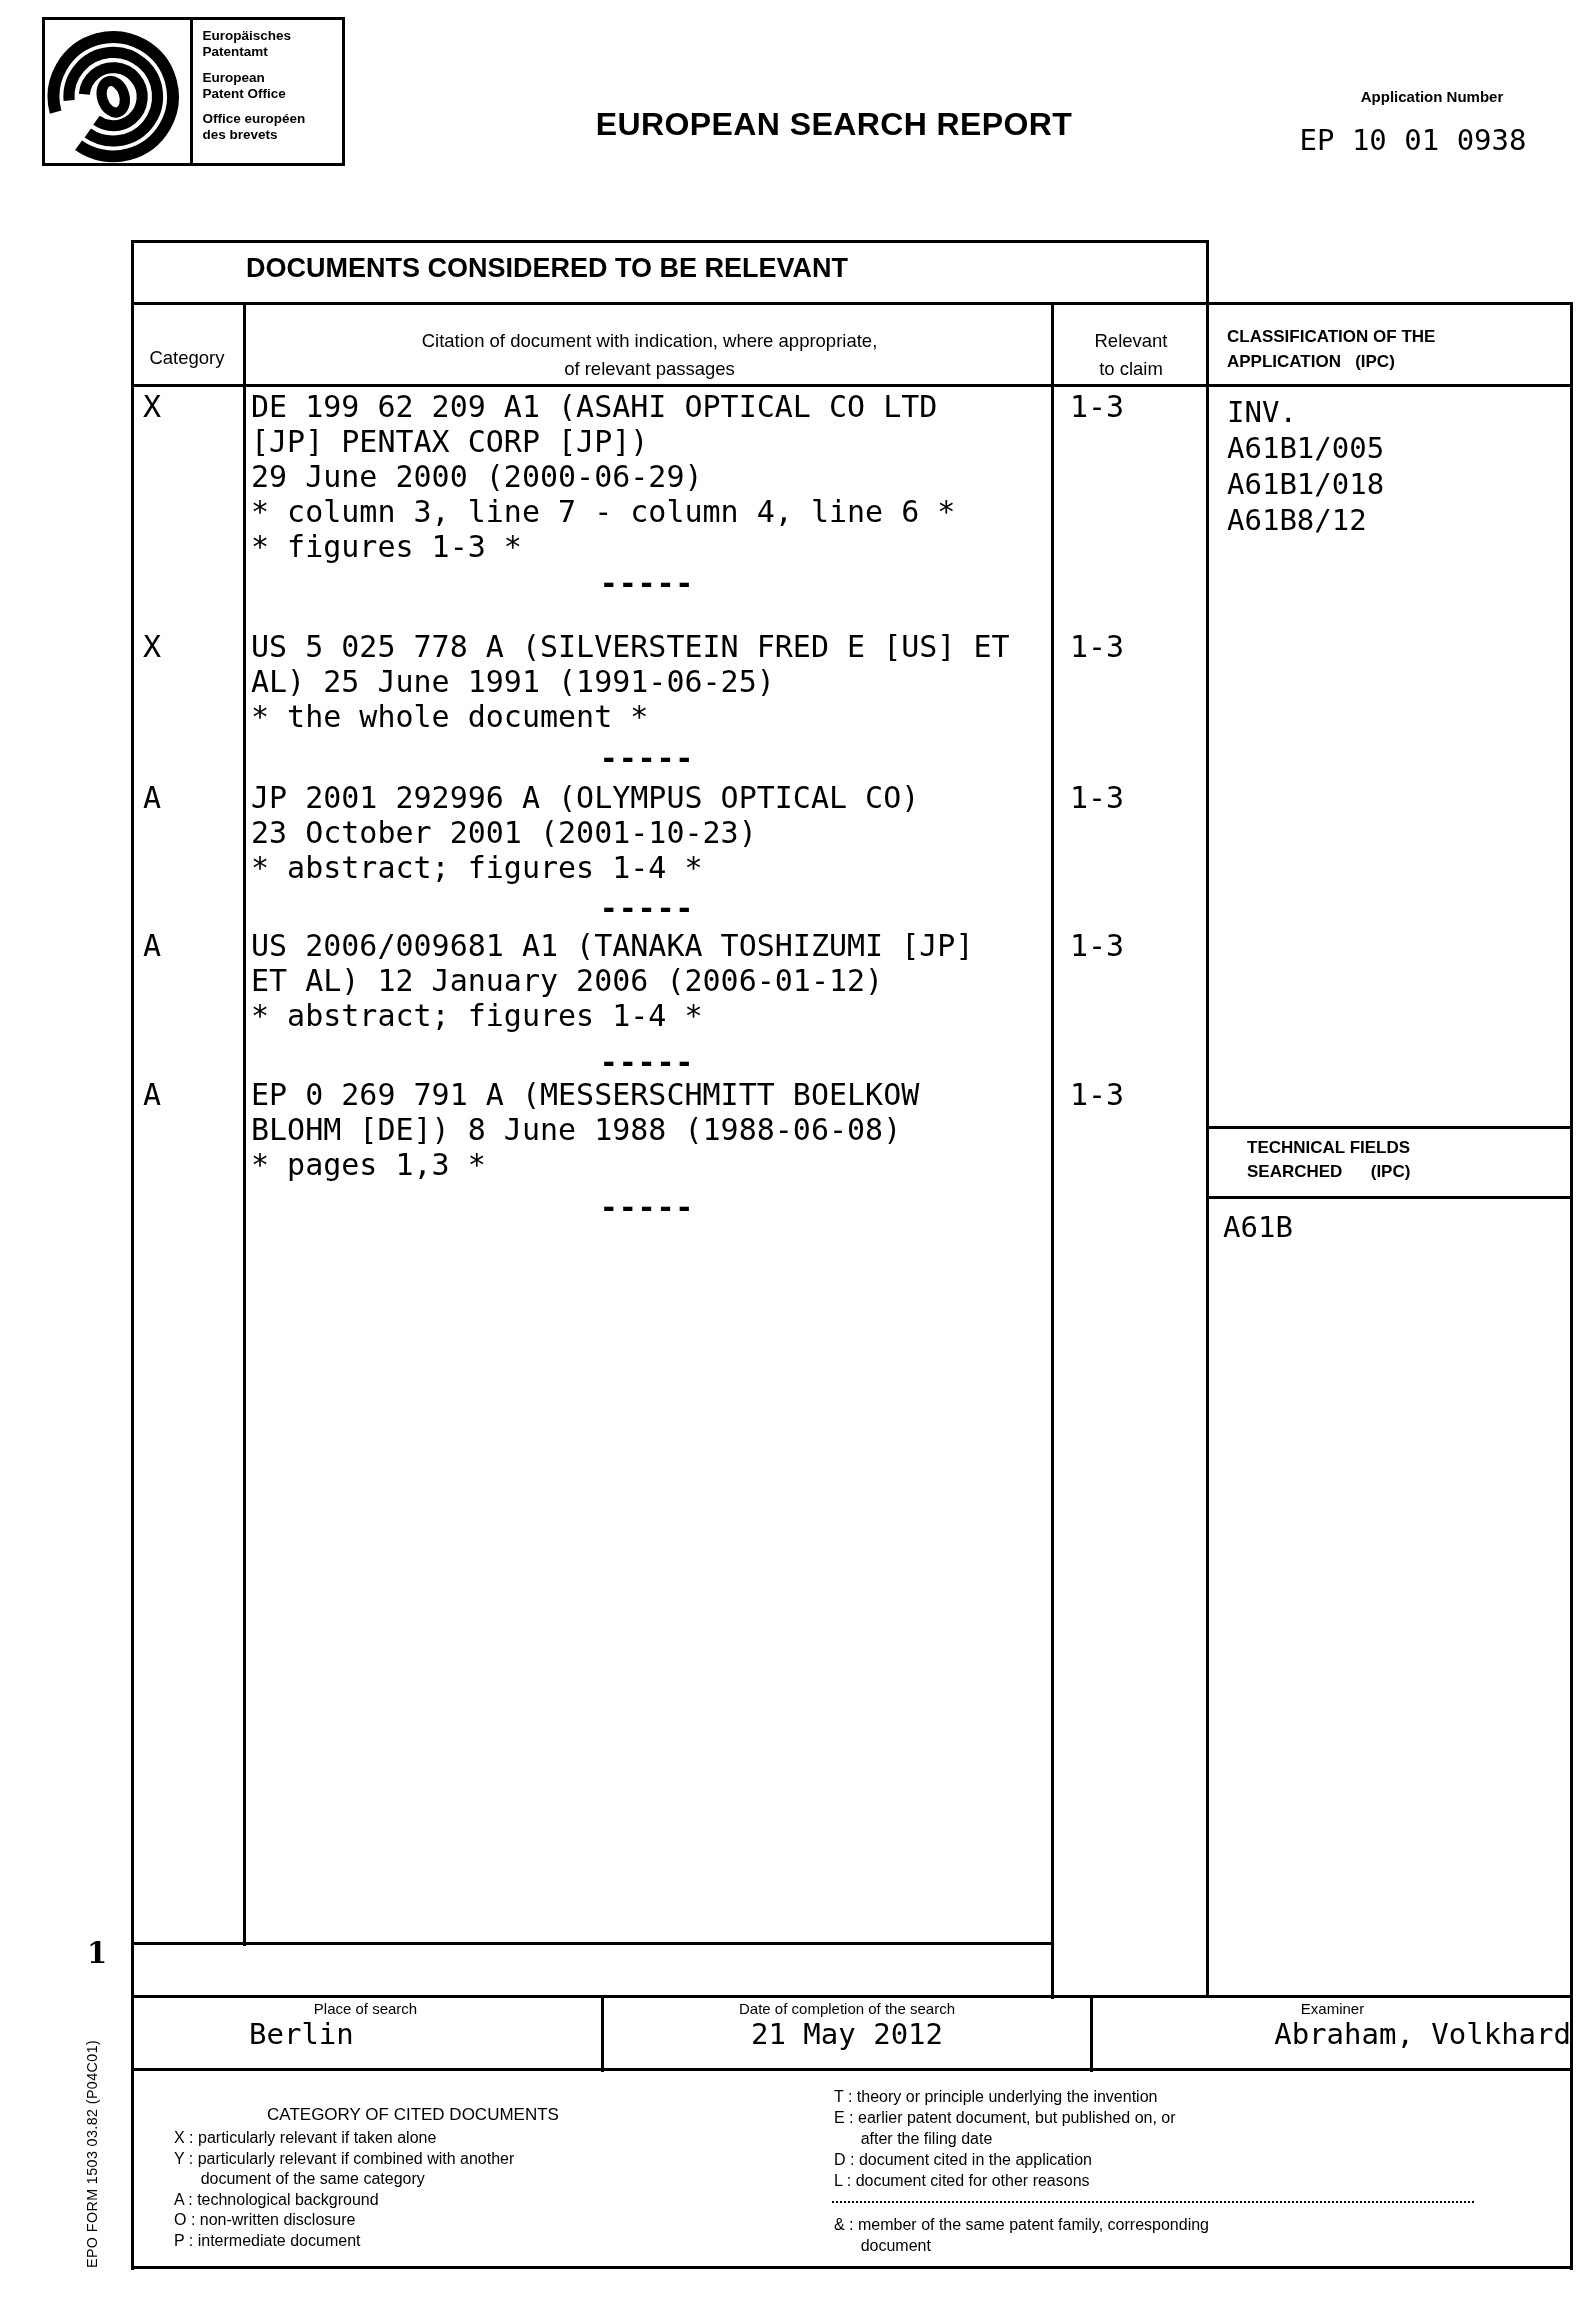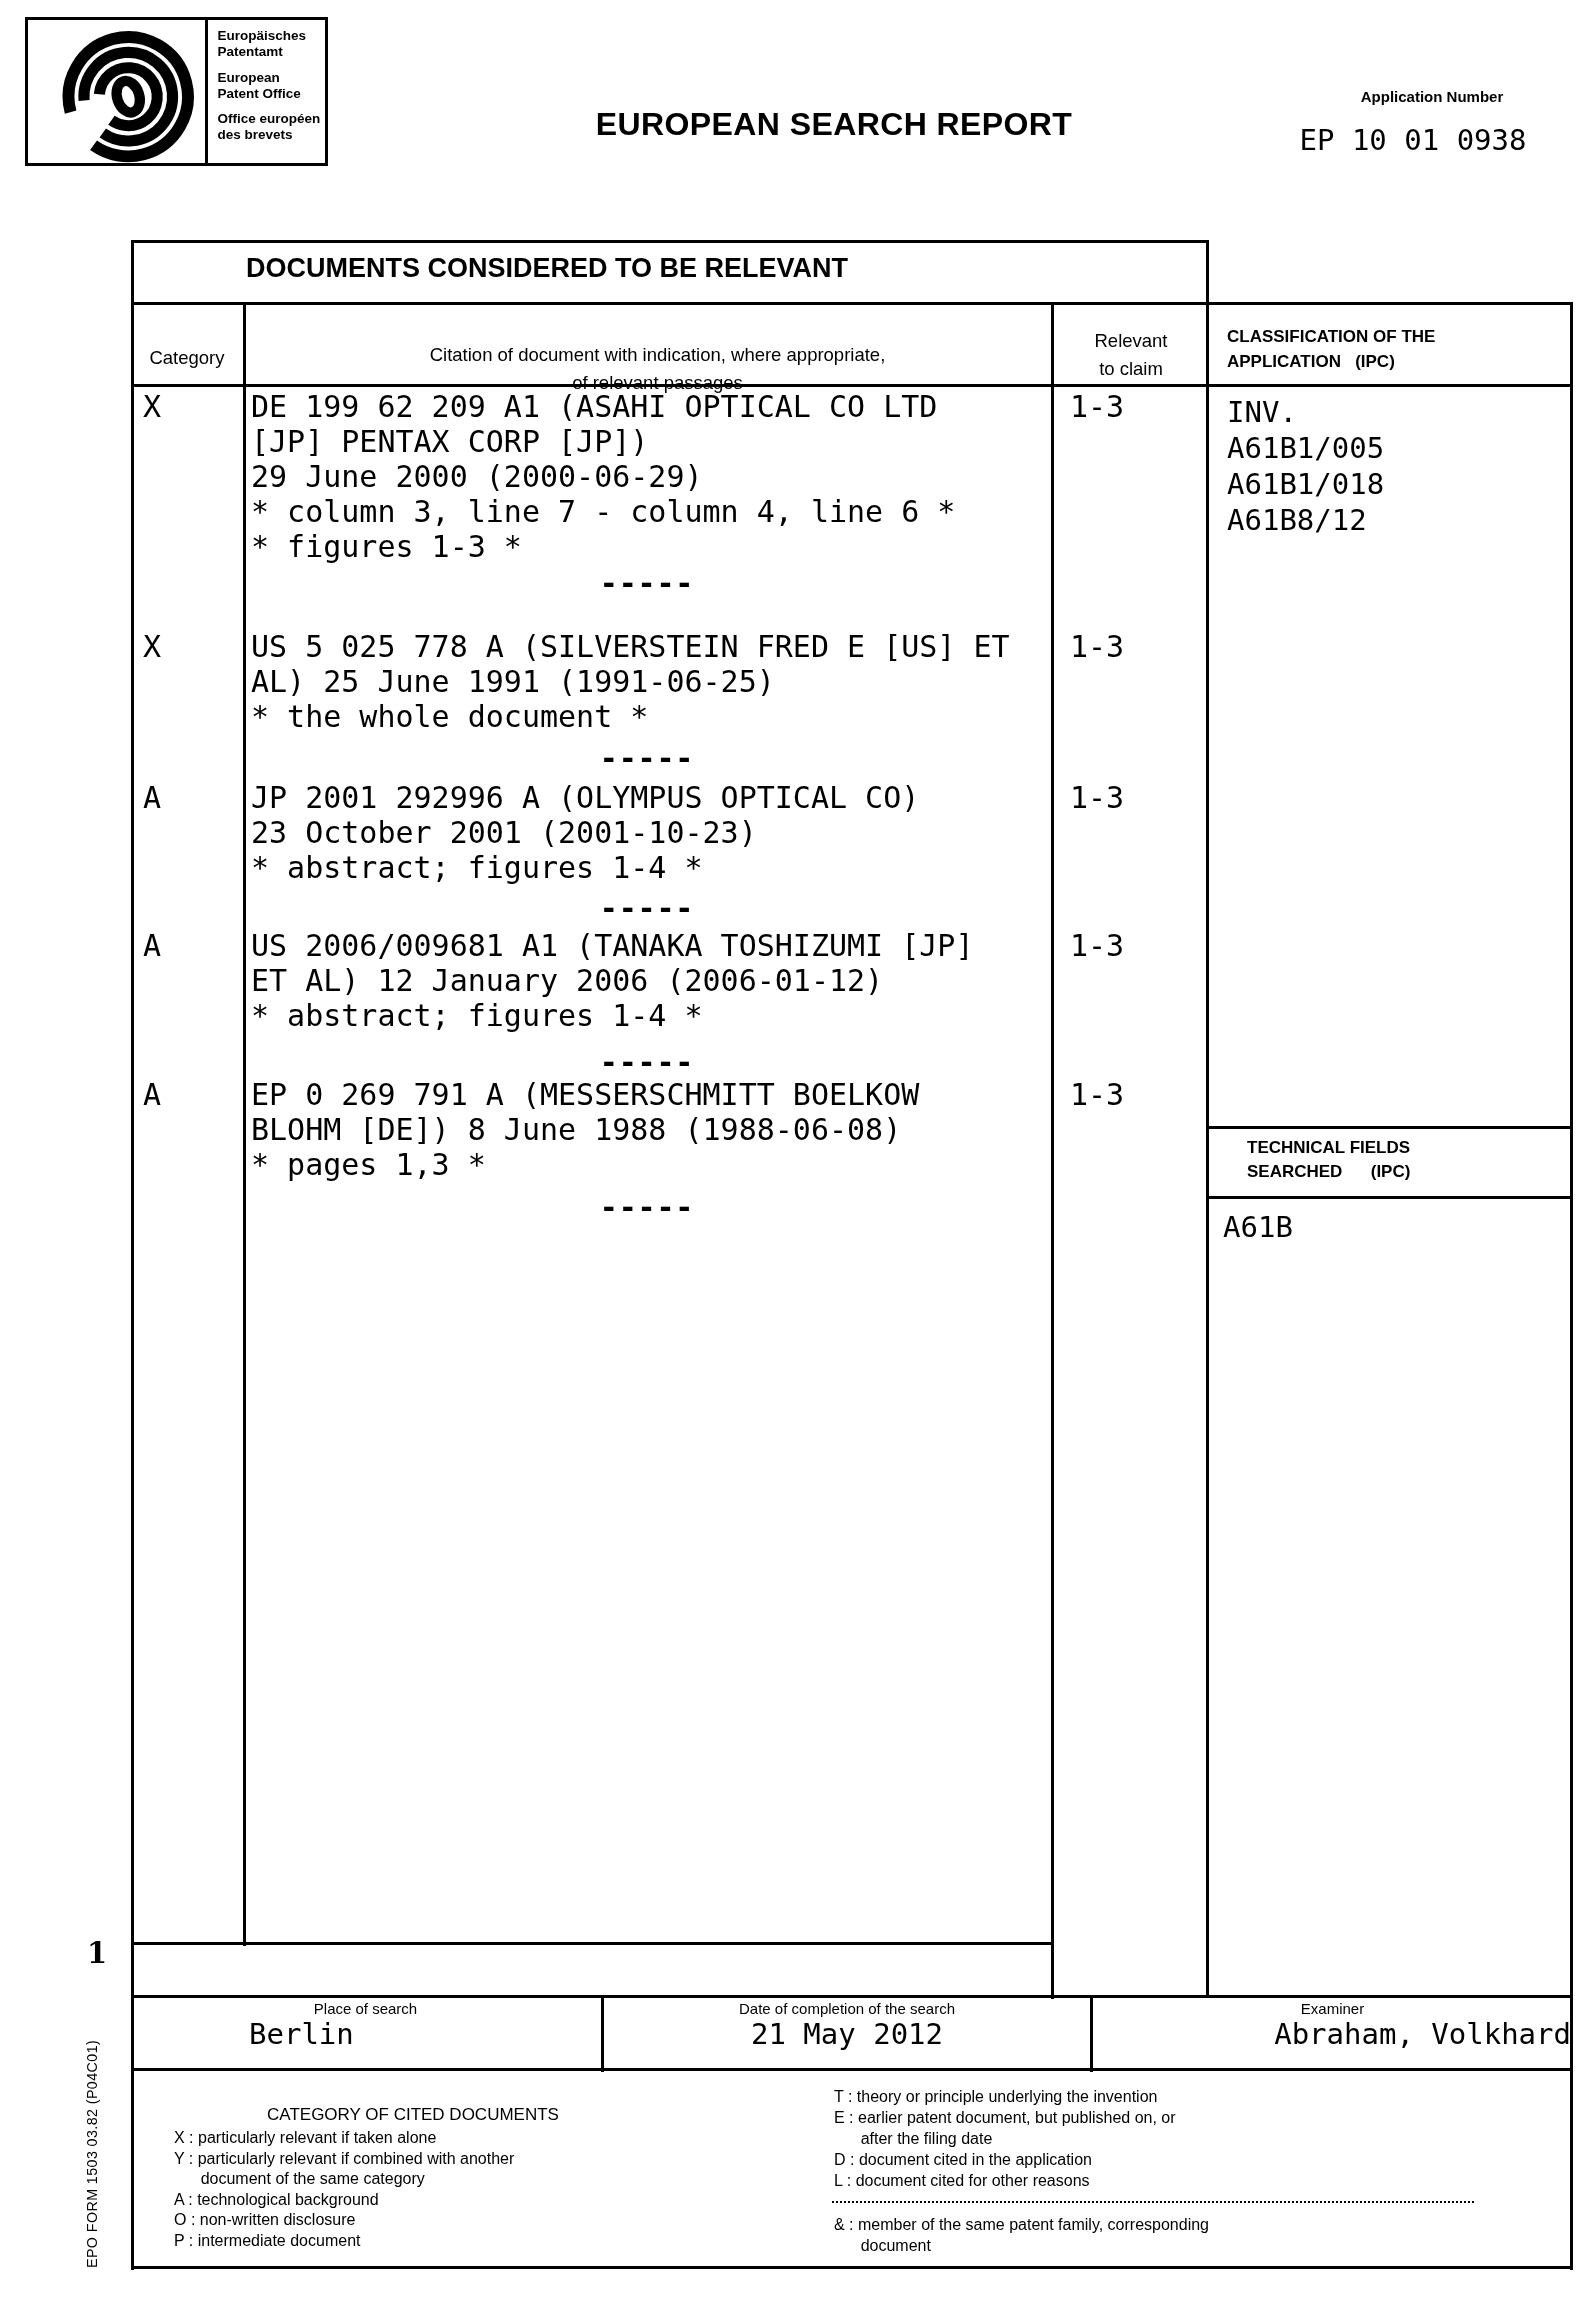--- a/index.html
+++ b/index.html
@@ -6,22 +6,22 @@
   .page {
     position:relative; width:1592px; height:2319px; background:#ffffff;
     font-family:"Liberation Sans", sans-serif; color:#000; overflow:hidden;
   }
   .mono { font-family:"DejaVu Sans Mono", monospace; }
   .pre  { white-space:pre; }
   .hline { position:absolute; height:3.4px; background:#000; }
   .vline { position:absolute; width:3.4px;  background:#000; }
 
   
-  .logo-box { position:absolute; left:25px; top:17px; width:303px; height:149px;
-              border:3.4px solid #000; display:flex; box-sizing:border-box;padding-left:32px; }
+  .logo-box { position:absolute; left:42px; top:17px; width:303px; height:149px;
+              border:3.4px solid #000; display:flex; box-sizing:border-box; }
   .logo-cell { width:145px; height:100%; position:relative; }
   .logo-divider { width:2.5px; background:#000; }
   .logo-text { flex:1; padding:8.4px 0 0 10px; font-weight:bold; font-size:13.5px; line-height:16px; }
   .logo-text div { margin-bottom:9.3px; }
   .doc-title { position:absolute; left:834px; top:106px; transform:translateX(-50%);
                font-size:32px; font-weight:bold; letter-spacing:0.4px; white-space:nowrap; }
   .app-label { position:absolute; left:1432px; top:88px; transform:translateX(-50%);
                font-size:15px; font-weight:bold; white-space:nowrap; }
   .app-num   { position:absolute; left:1413px; top:123px; transform:translateX(-50%);
                font-size:29px; white-space:nowrap; }
@@ -99,21 +99,21 @@
   <div class="vline" style="left:131px; top:240px;  height:2030px;"></div>
   <div class="vline" style="left:243px; top:302px;  height:1644px;"></div>
   <div class="vline" style="left:1051px;top:302px;  height:1697px;"></div>
   <div class="vline" style="left:1206px;top:240px;  height:1758px;"></div>
   <div class="vline" style="left:1570px;top:302px;  height:1968px;"></div>
   <div class="vline" style="left:601px; top:1995px; height:77px;"></div>
   <div class="vline" style="left:1090px;top:1995px; height:77px;"></div>
 
   <div class="tbl-title">DOCUMENTS CONSIDERED TO BE RELEVANT</div>
   <div class="hdr" style="left:131px; width:112px; top:344px;">Category</div>
-  <div class="hdr pre" style="left:247px; width:805px; top:341px;padding-left:8px;">Citation of document with indication, where appropriate,
+  <div class="hdr pre" style="left:247px; width:805px; top:327px;">Citation of document with indication, where appropriate,
 of relevant passages</div>
   <div class="hdr pre" style="left:1055px; width:152px; top:327px;">Relevant
 to claim</div>
   <div class="hdr-class pre" style="left:1227px; top:324px;">CLASSIFICATION OF THE
 APPLICATION   (IPC)</div>
 
   <div id="citation-layer">
       <div class="cat-cell mono" style="top: 389px;">X</div>
       <div class="cit-cell mono pre" style="top: 389px;">DE 199 62 209 A1 (ASAHI OPTICAL CO LTD
 [JP] PENTAX CORP [JP])

